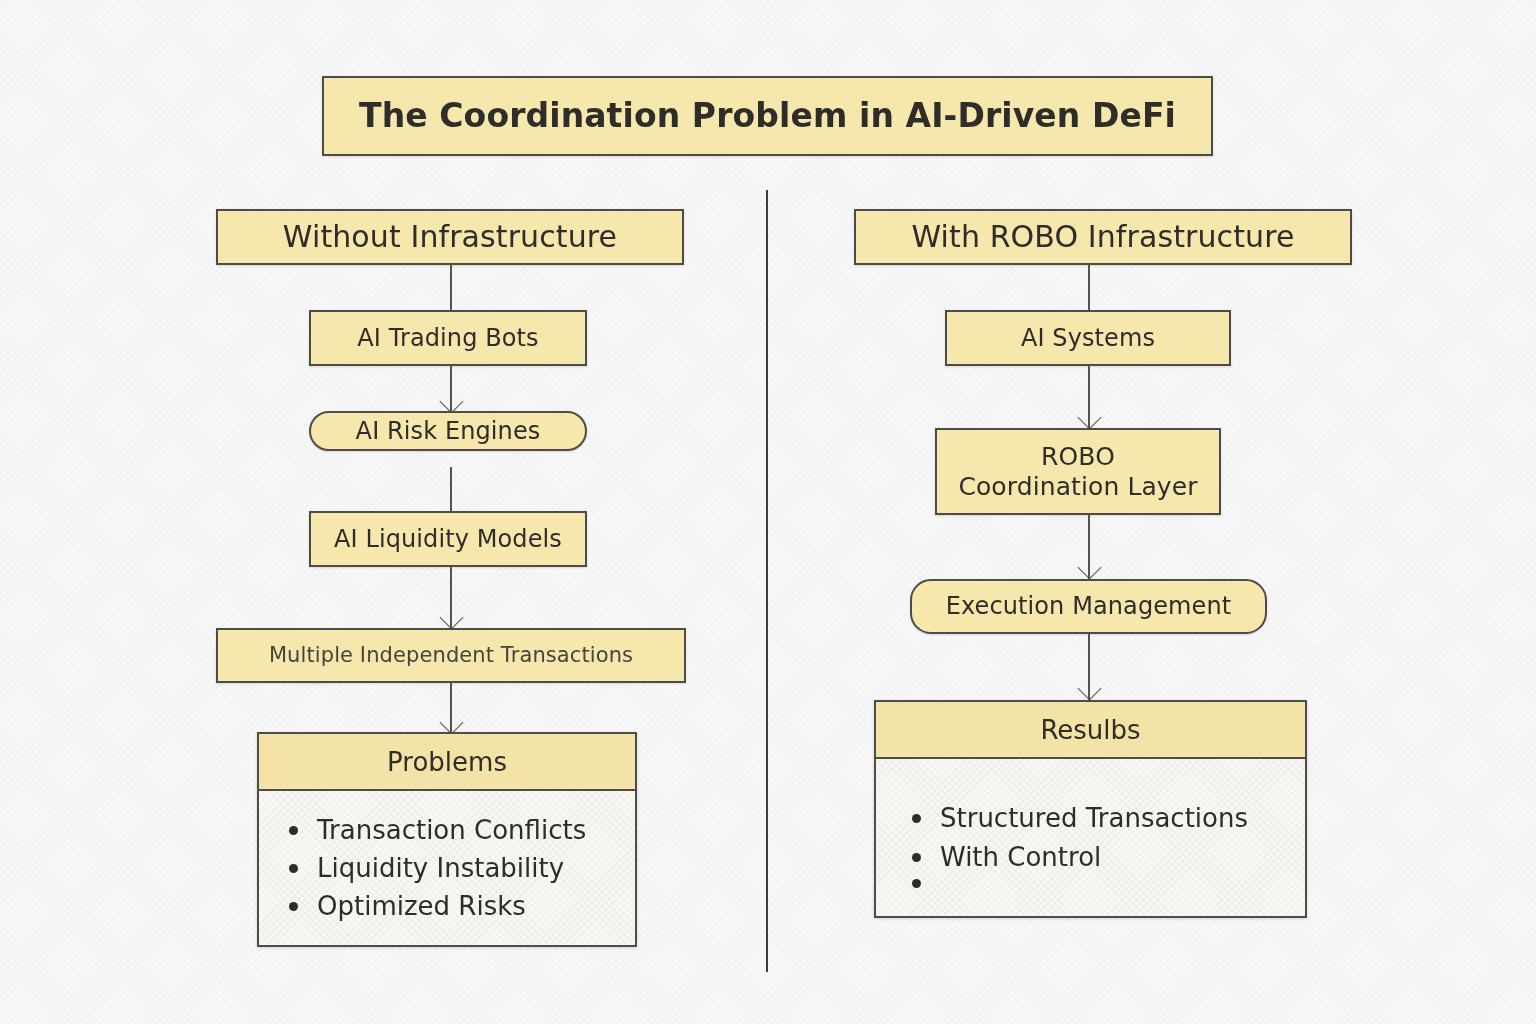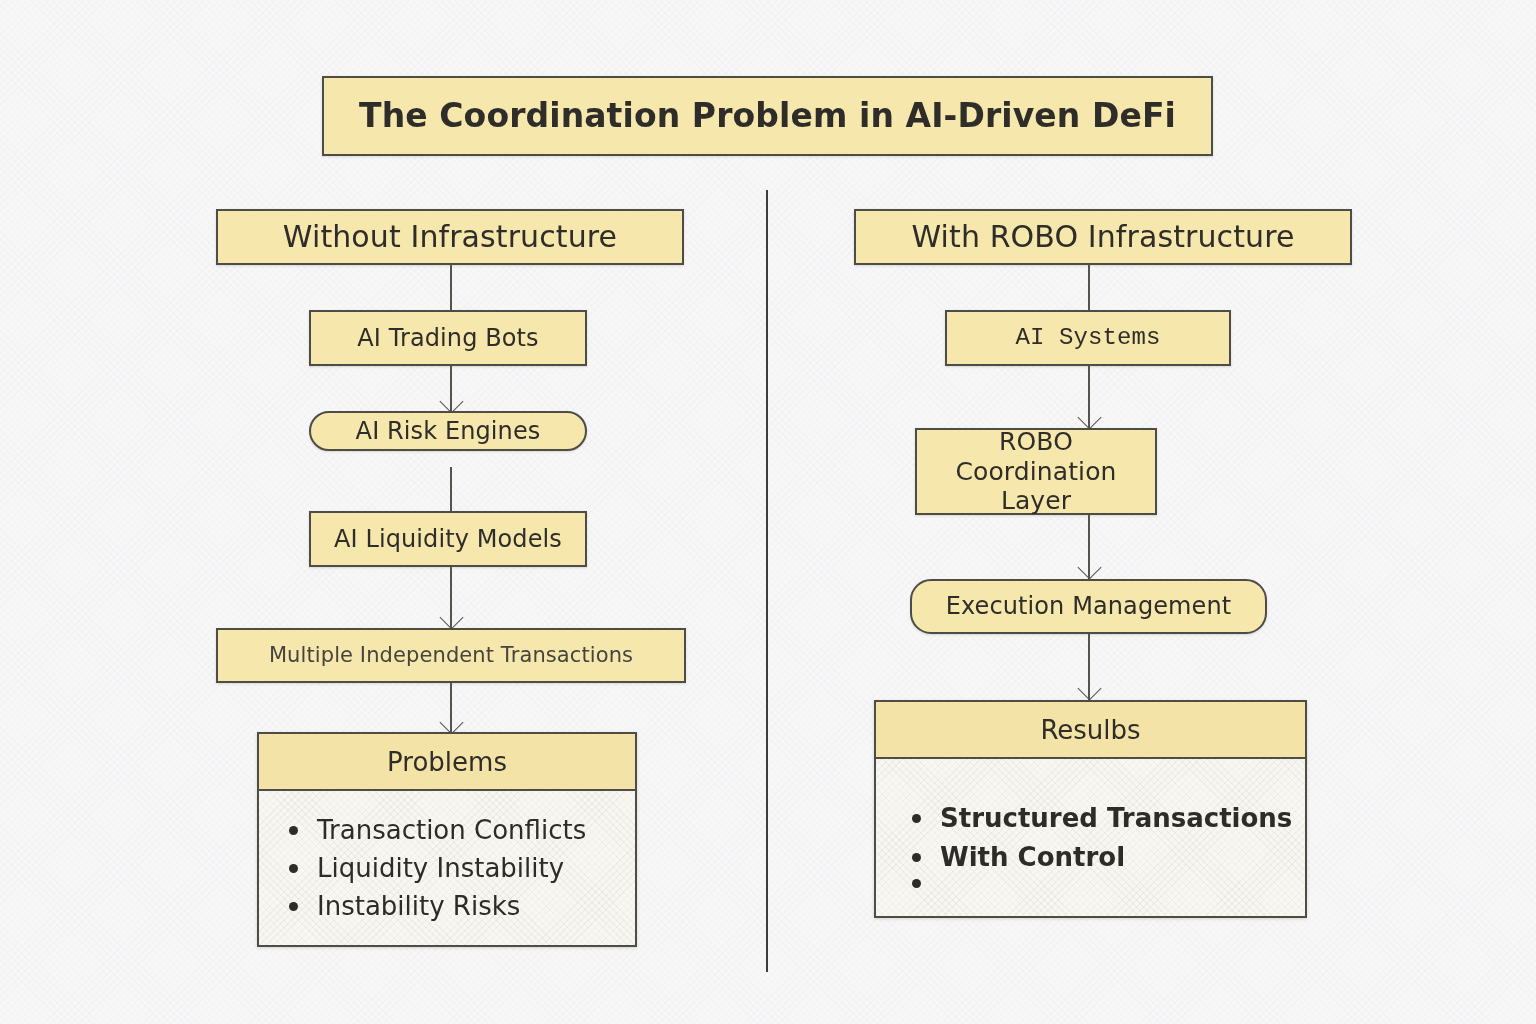--- a/index.html
+++ b/index.html
@@ -56,22 +56,22 @@
   
   .step { font-size: 24px; }
 
   #node-ai-trading-bots    { left: 309px; top: 310px; width: 278px; height: 56px; }
   #node-ai-risk-engines    { left: 309px; top: 411px; width: 278px; height: 40px; border-radius: 26px; }
   #node-ai-liquidity       { left: 309px; top: 511px; width: 278px; height: 56px; }
   #node-multiple-tx        { left: 216px; top: 628px; width: 470px; height: 55px;
                              font-family: "DejaVu Sans", "Liberation Sans", sans-serif;
                              font-size: 21px; color: #46443e; }
 
-  #node-ai-systems         { left: 945px; top: 310px; width: 286px; height: 56px; font-family: Liberation Mono, monospace; }
-  #node-robo-layer         { left: 915px; top: 428px; width: 242px; height: 87px;
+  #node-ai-systems         { left: 945px; top: 310px; width: 286px; height: 56px; }
+  #node-robo-layer         { left: 935px; top: 428px; width: 286px; height: 87px;
                              font-size: 25px; }
   #node-execution-mgmt     { left: 910px; top: 579px; width: 357px; height: 55px; border-radius: 21px; }
 
   
   .panel {
     position: absolute;
     box-sizing: border-box;
     border: 2px solid #4e4c47;
     box-shadow: 0 1px 3px rgba(70,60,30,0.18);
   }
@@ -110,21 +110,21 @@
   }
   .panel-body li .li-text { display: inline-block; }
 
   #panel-problems { left: 257px; top: 732px; width: 380px; height: 215px; }
   #panel-problems .panel-header { height: 57px; }
   #panel-problems .panel-body   { height: 154px; padding: 0 0 0 30px; }
   #panel-problems li { padding-left: 28px; margin: 12px 0; }
 
   #panel-results  { left: 874px; top: 700px; width: 433px; height: 218px; }
   #panel-results .panel-header { height: 57px; }
-  #panel-results .panel-body   { height: 157px; padding: 0 4px 0 36px; font-weight: bold; }
+  #panel-results .panel-body   { height: 157px; padding: 0 4px 0 36px; }
   #panel-results li { padding-left: 28px; margin: 13px 0; }
 
   
   .conn { position: absolute; }
   .conn .stem {
     position: absolute;
     left: 0; top: 0;
     width: 1.6px;
     background: #55534d;
   }
@@ -209,21 +209,21 @@
         <li>
           <span class="bullet"></span>
           <span class="li-text">Transaction Conflicts</span>
         </li>
         <li>
           <span class="bullet"></span>
           <span class="li-text">Liquidity Instability</span>
         </li>
         <li>
           <span class="bullet"></span>
-          <span class="li-text">Instability Risks</span>
+          <span class="li-text">Optimized Risks</span>
         </li>
       </ul>
     </div>
   </div>
 
   <div class="node col-header" id="header-right">
     <span class="txt">With ROBO Infrastructure</span>
   </div>
 
   <div class="conn plain" style="left:1088px; top:265px; height:45px;">

